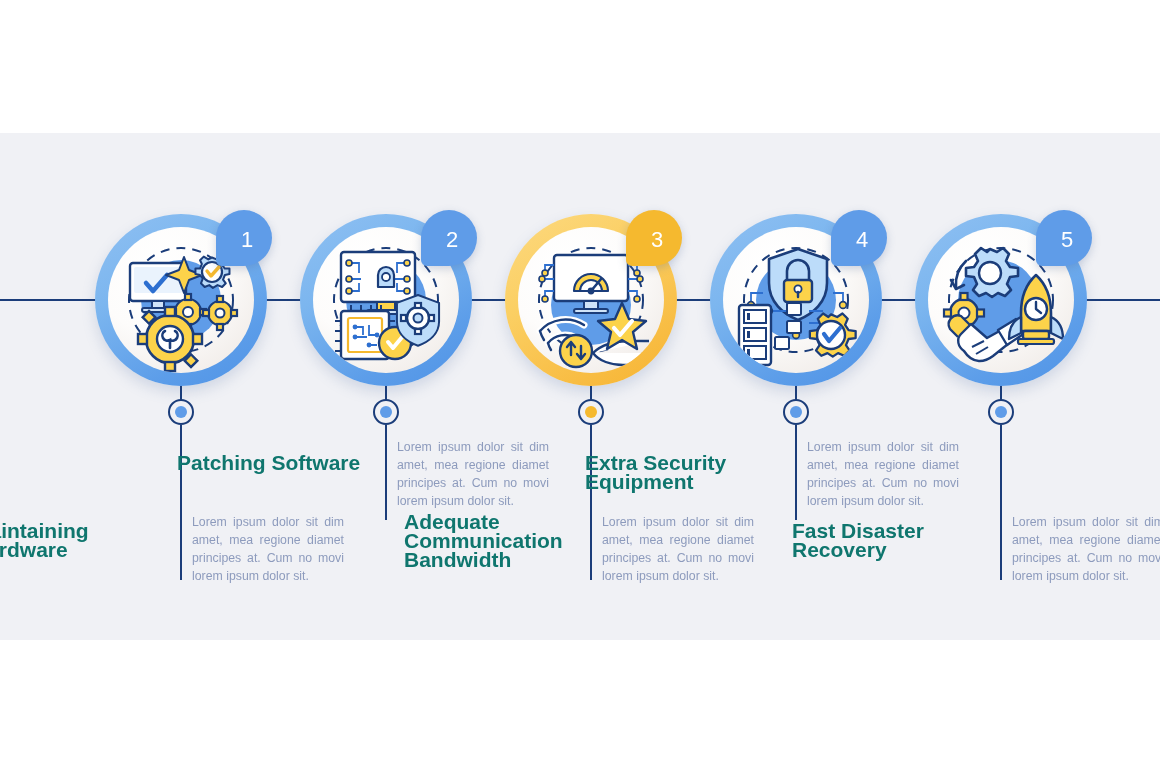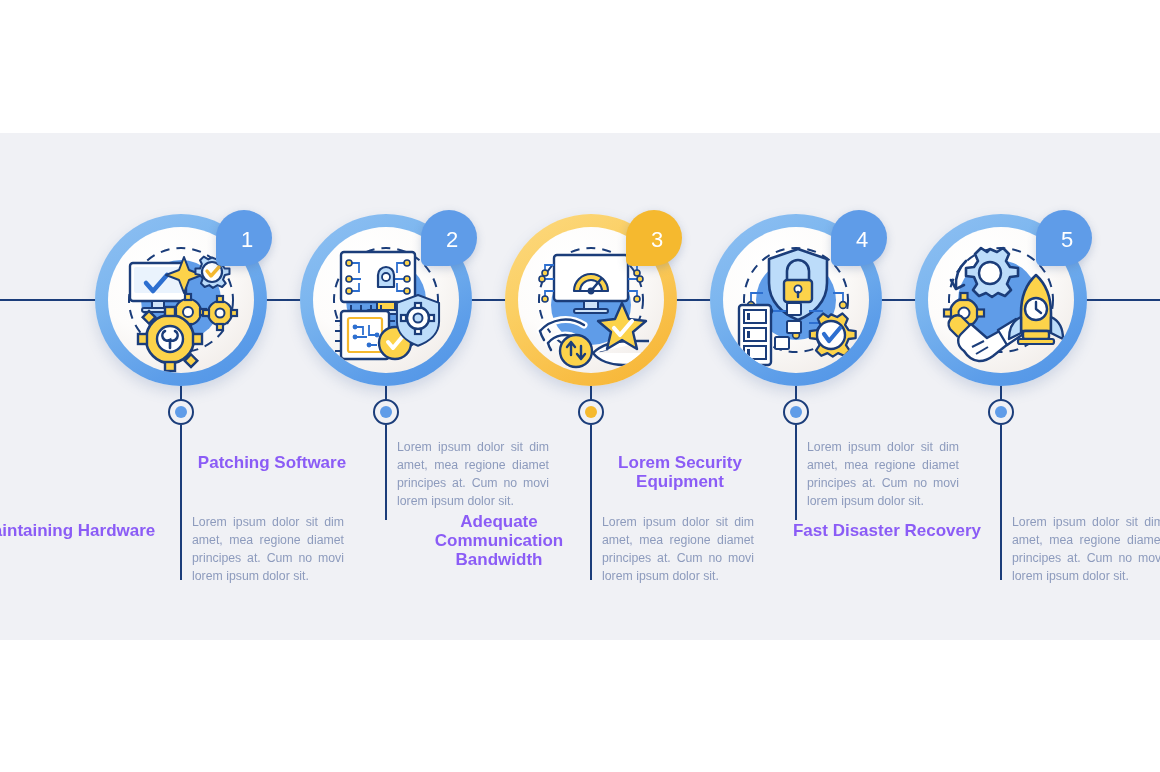--- a/index.html
+++ b/index.html
@@ -64,22 +64,22 @@
   .dot{
     position:absolute;width:26px;height:26px;border-radius:50%;
     background:#f0f1f5;border:2px solid #1b3d7a;box-sizing:border-box;
   }
   .dot i{
     position:absolute;left:5px;top:5px;width:12px;height:12px;border-radius:50%;
     background:#5f9ce8;display:block;
   }
   .dot.hl i{background:#f5b92f;}
   .title{
-    position:absolute;text-align:center;
-    color:#8b5cf6;font-size:17px;font-weight:bold;line-height:19px;
+    position:absolute;text-align:left;
+    color:#0f766e;font-size:21px;font-weight:bold;line-height:19px;
     width:190px;
   }
   .body{
     position:absolute;width:152px;
     color:#8d9bbd;font-size:12.3px;line-height:18px;
     text-align:justify;
   }
 </style>
 </head>
 <body>
@@ -367,21 +367,21 @@
     </div>
     <div class="badge" style="left:121px;top:-4px;">
       <span>4</span>
     </div>
   </div>
   <div class="stem" style="left:795px;top:386px;height:26px;"></div>
   <div class="dot" style="left:783px;top:399px;">
       <i></i>
     </div>
   <div class="stem" style="left:795px;top:425px;height:95px;"></div>
-  <div class="title" style="left:585px;top:453px;">Lorem Security Equipment</div>
+  <div class="title" style="left:585px;top:453px;">Extra Security Equipment</div>
   <div class="body" style="left:807px;top:438px;">Lorem ipsum dolor sit dim amet, mea regione diamet principes at. Cum no movi lorem ipsum dolor sit.</div>
 
   <div class="node" style="left:915px;top:214px;">
     <div class="ring"></div>
     <div class="inner">
       <div class="iconwrap">
         <svg viewBox="0 0 146 146" width="146" height="146">
           <circle cx="70" cy="73" r="40" fill="#5f9ce8"></circle>
           <circle cx="73" cy="73" r="52" fill="none" stroke="#1b3d7a" stroke-width="2" stroke-dasharray="9 7"></circle>
           <g transform="translate(62,50)">

